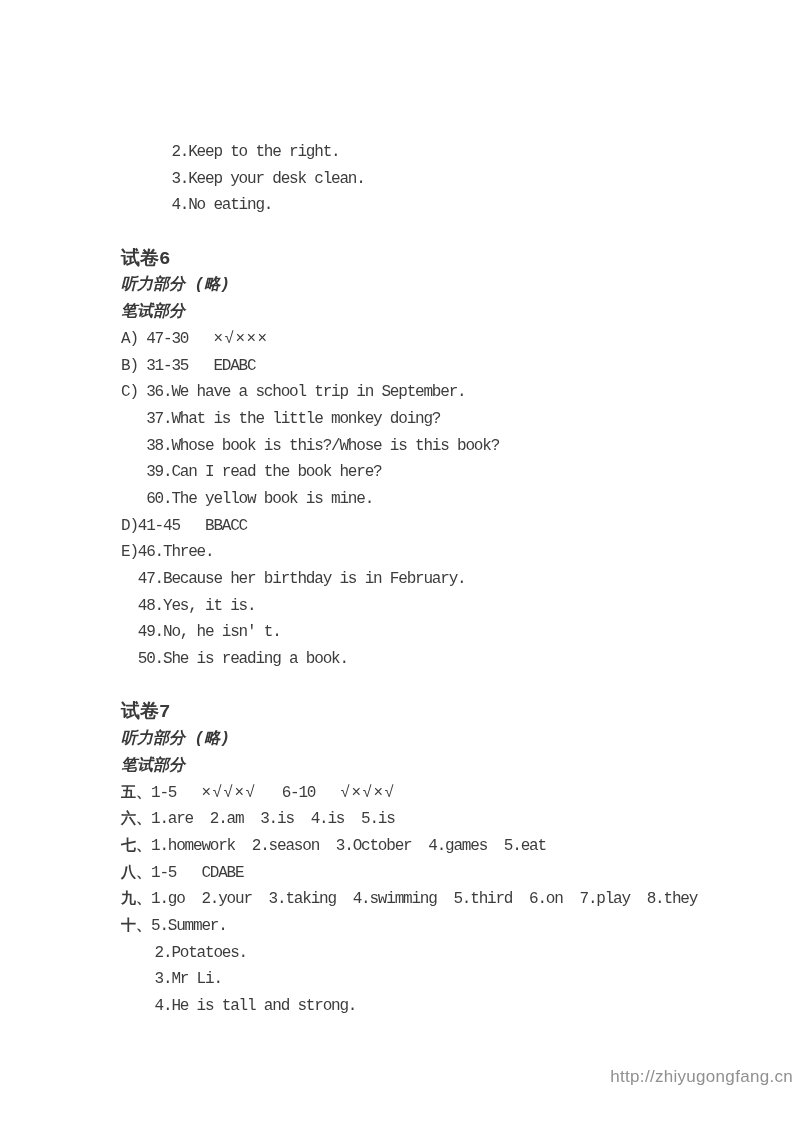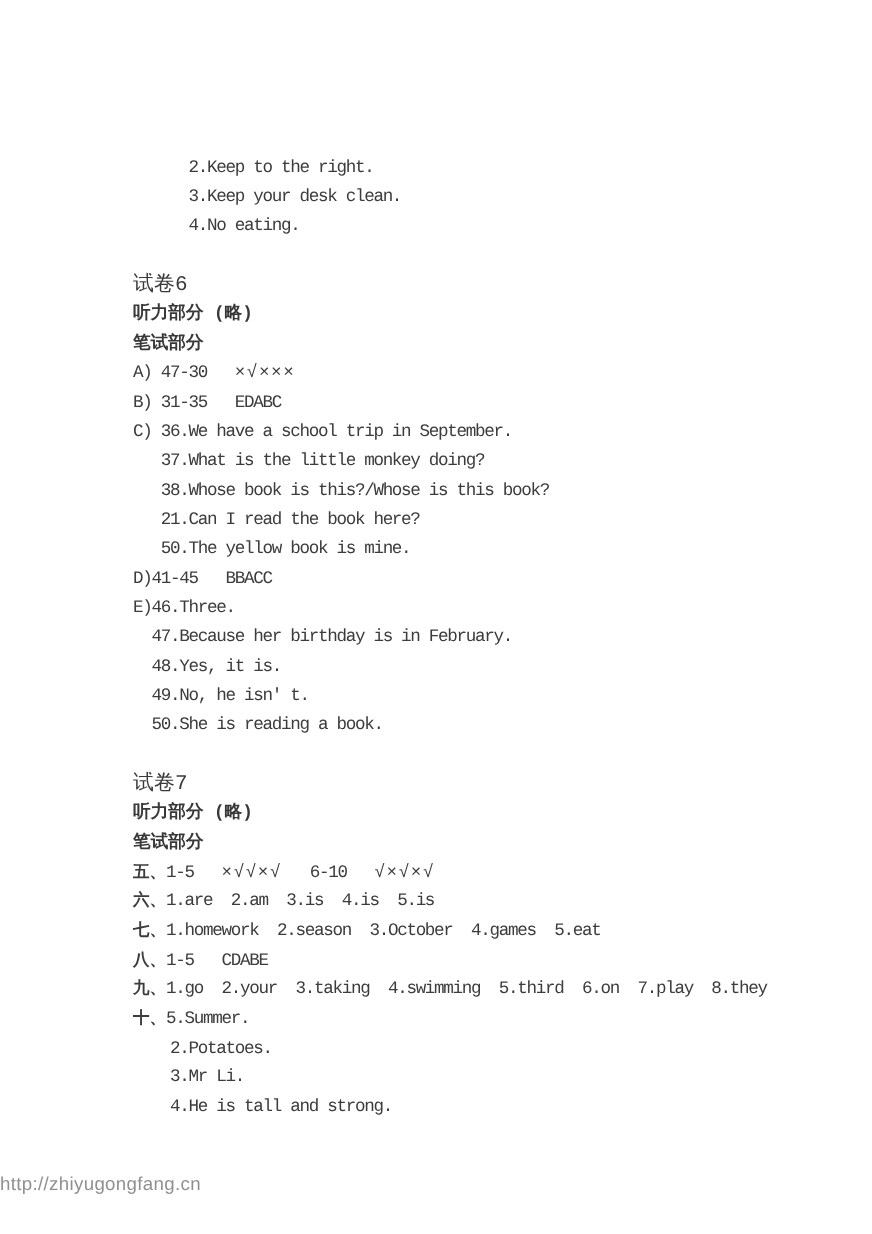--- a/index.html
+++ b/index.html
@@ -19,44 +19,45 @@
     height:26.7px;
     line-height:26.7px;
     white-space:pre;
     font-size:16px;
     letter-spacing:-1.2px;
   }
   .line.blank{ }
   .line.title{
     font-size:19px;
     letter-spacing:0;
-    font-weight:400;
+    font-weight:700;
     color:#3a3a3a;
   }
   .line.heading{
     font-size:16px;
     font-weight:700;
     letter-spacing:0;
     color:#383838;
+    font-style:italic;
   }
   .sym{ letter-spacing:1.4px; }
   .cnum{
     display:inline-block;
     width:30px;
     font-weight:700;
     letter-spacing:0;
     font-size:15px;
     vertical-align:baseline;
     white-space:nowrap;
   }
   .footer{
     position:absolute;
     left:0;right:0;
     top:1067px;
-    text-align:left;
+    text-align:right;
     font-family:"Liberation Sans",sans-serif;
     font-size:17px;
     letter-spacing:0.3px;
     color:#909090;
   }
 </style>
 </head>
 <body>
 
 <div class="page">
@@ -66,22 +67,22 @@
       <div class="line body"><span>      4.No eating.</span></div>
       <div class="line blank"></div>
       <div class="line title"><span>试卷6</span></div>
       <div class="line heading"><span>听力部分 (略)</span></div>
       <div class="line heading"><span>笔试部分</span></div>
       <div class="line body"><span>A) 47-30   </span><span class="sym">×√×××</span></div>
       <div class="line body"><span>B) 31-35   EDABC</span></div>
       <div class="line body"><span>C) 36.We have a school trip in September.</span></div>
       <div class="line body"><span>   37.What is the little monkey doing?</span></div>
       <div class="line body"><span>   38.Whose book is this?/Whose is this book?</span></div>
-      <div class="line body"><span>   21.Can I read the book here?</span></div>
-      <div class="line body"><span>   50.The yellow book is mine.</span></div>
+      <div class="line body"><span>   39.Can I read the book here?</span></div>
+      <div class="line body"><span>   60.The yellow book is mine.</span></div>
       <div class="line body"><span>D)41-45   BBACC</span></div>
       <div class="line body"><span>E)46.Three.</span></div>
       <div class="line body"><span>  47.Because her birthday is in February.</span></div>
       <div class="line body"><span>  48.Yes, it is.</span></div>
       <div class="line body"><span>  49.No, he isn' t.</span></div>
       <div class="line body"><span>  50.She is reading a book.</span></div>
       <div class="line blank"></div>
       <div class="line title"><span>试卷7</span></div>
       <div class="line heading"><span>听力部分 (略)</span></div>
       <div class="line heading"><span>笔试部分</span></div>

